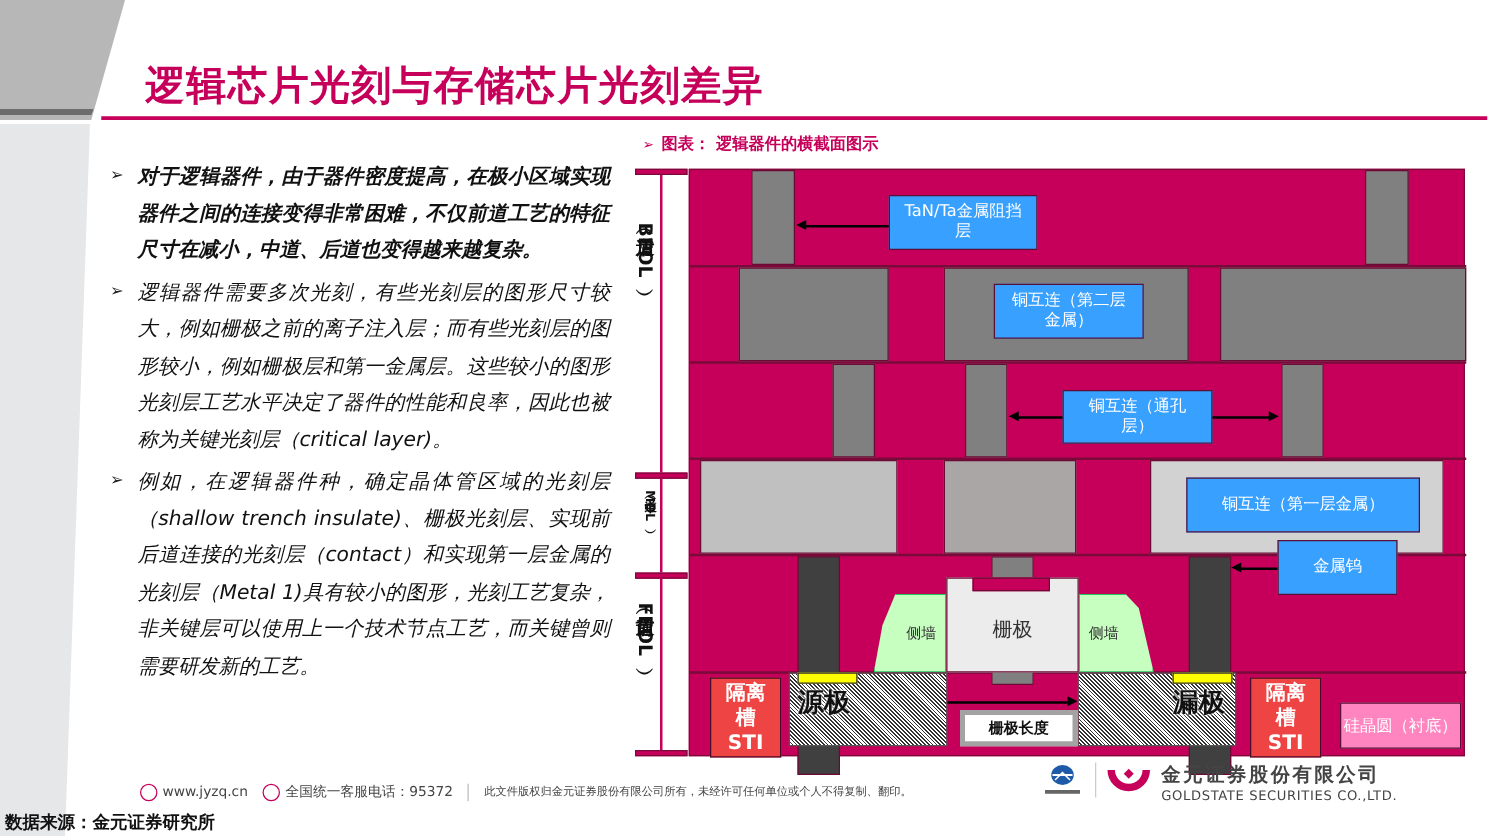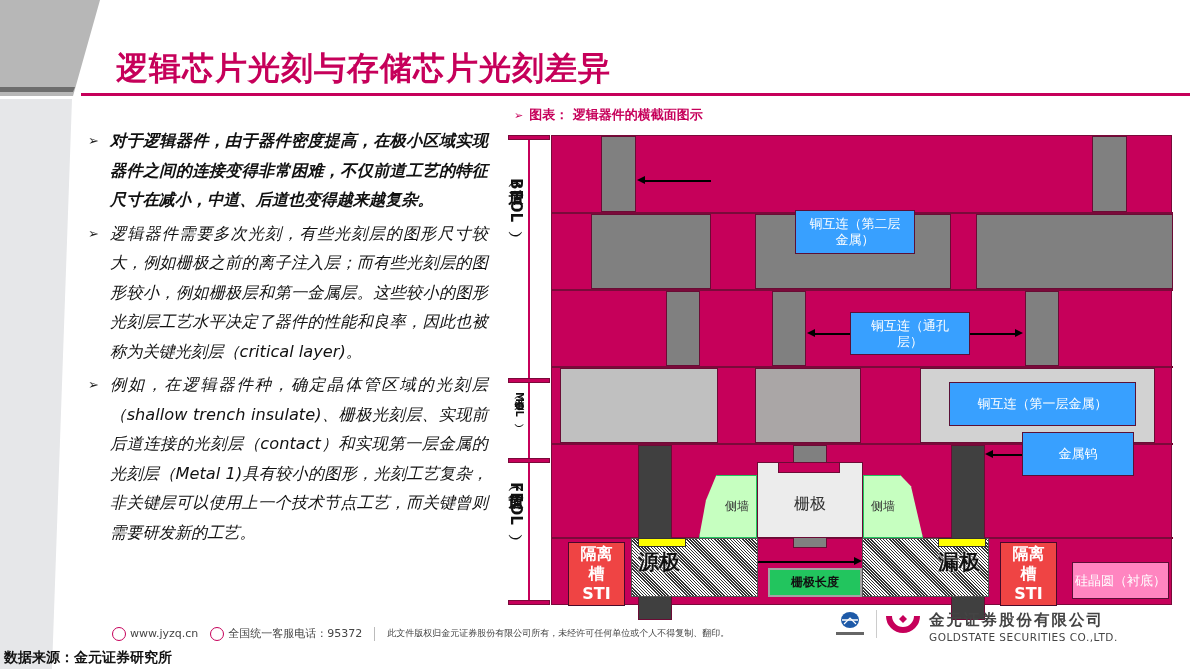--- a/index.html
+++ b/index.html
@@ -48,21 +48,21 @@
     display:flex; align-items:center; justify-content:center; }
   .gate { position:absolute; background:#ececec; border:1px solid #6b0b35; font-size:16px; color:#333;
     display:flex; align-items:center; justify-content:center; }
   .hatch { position:absolute; border:1px solid #555;
     background: repeating-linear-gradient(45deg,#ffffff 0 1.2px,#333 1.2px 2.2px); }
   .sd-label { position:absolute; font-size:21px; font-weight:bold; color:#111;
     text-shadow:0 0 2px #fff,0 0 2px #fff; }
   .contact { position:absolute; background:#ffff00; border:1px solid #333; }
   .sti { position:absolute; background:#ef4444; border:1px solid #4a0a2a; color:#fff; font-weight:bold;
     font-size:16px; line-height:20px; text-align:center; display:flex; align-items:center; justify-content:center; }
-  .glen { position:absolute; background:#22c55e; border:2px solid #a3a3a3; font-size:12px; font-weight:bold; color:#111;
+  .glen { position:absolute; background:#ffffff; border:4px solid #a3a3a3; font-size:12px; font-weight:bold; color:#111;
     display:flex; align-items:center; justify-content:center; }
   .wafer { position:absolute; background:#ff85c0; border:1px solid #5a1036; color:#fff; font-size:13px;
     display:flex; align-items:center; justify-content:center; }
 
   
   .scale-bar { position:absolute; left:508px; width:42px; height:5px; background:#c6005a; border:1px solid #7a0a3a; }
   .scale-line { position:absolute; left:528px; width:1.5px; background:#c6005a; }
   .scale-label { position:absolute; left:506px; writing-mode:vertical-rl; font-weight:bold; color:#111; }
 
   
@@ -121,27 +121,30 @@
 <div class="diagram">
 
   <div class="rowline" style="top:76px;"></div>
   <div class="rowline" style="top:153px;"></div>
   <div class="rowline" style="top:230px;"></div>
   <div class="rowline" style="top:307px;"></div>
   <div class="rowline" style="top:401px;"></div>
 
   <div class="blk gray" style="left:49px;top:0;width:35px;height:76px;"></div>
   <div class="blk gray" style="left:540px;top:0;width:35px;height:76px;"></div>
+  <div class="label-blue" style="left:159px;top:20px;width:119px;height:44px;">
+      <span style="width:96px;display:block;">TaN/Ta金属阻挡层</span>
+    </div>
   <div class="arrow-line" style="left:92px;top:44px;width:67px;"></div>
   <div class="arrowhead-l" style="left:85px;top:40px;"></div>
 
   <div class="blk gray" style="left:39px;top:78px;width:120px;height:75px;"></div>
   <div class="blk gray" style="left:203px;top:78px;width:196px;height:75px;"></div>
   <div class="blk gray" style="left:424px;top:78px;width:197px;height:75px;"></div>
-  <div class="label-blue" style="left:243px;top:74px;width:120px;height:44px;">
+  <div class="label-blue" style="left:243px;top:91px;width:120px;height:44px;">
       <span style="width:96px;display:block;">铜互连（第二层金属）</span>
     </div>
 
   <div class="blk gray" style="left:114px;top:155px;width:34px;height:75px;"></div>
   <div class="blk gray" style="left:220px;top:155px;width:34px;height:75px;"></div>
   <div class="blk gray" style="left:473px;top:155px;width:34px;height:75px;"></div>
   <div class="label-blue" style="left:298px;top:176px;width:120px;height:43px;">
       <span style="width:96px;display:block;">铜互连（通孔层）</span>
     </div>
   <div class="arrow-line" style="left:262px;top:197px;width:36px;"></div>
@@ -150,21 +153,21 @@
   <div class="arrowhead-r" style="left:463px;top:193px;"></div>
 
   <div class="blk lgray" style="left:8px;top:232px;width:158px;height:75px;"></div>
   <div class="blk mgray" style="left:203px;top:232px;width:106px;height:75px;"></div>
   <div class="blk vlgray" style="left:368px;top:232px;width:235px;height:75px;"></div>
   <div class="label-blue" style="left:397px;top:246px;width:187px;height:44px;">铜互连（第一层金属）</div>
 
   <div class="blk dgray" style="left:86px;top:309px;width:34px;height:175px;"></div>
   <div class="blk gray" style="left:241px;top:309px;width:34px;height:103px;"></div>
   <div class="blk dgray" style="left:399px;top:309px;width:34px;height:175px;"></div>
-  <div class="label-blue" style="left:470px;top:295px;width:112px;height:44px;transform:translateY(0);top:296px;">金属钨</div>
+  <div class="label-blue" style="left:470px;top:295px;width:96px;height:44px;transform:translateY(0);top:296px;">金属钨</div>
   <div class="arrow-line" style="left:440px;top:318px;width:30px;"></div>
   <div class="arrowhead-l" style="left:433px;top:314px;"></div>
 
   <div class="spacer" style="left:147px;top:339px;width:58px;height:63px;clip-path:polygon(30% 0,100% 0,100% 100%,0 100%,12% 40%);">
       <span style="padding-left:18px;">侧墙</span>
     </div>
   <div class="gate" style="left:205px;top:326px;width:106px;height:76px;">
       <span style="margin-top:8px;">栅极</span>
     </div>
   <div class="blk" style="left:226px;top:326px;width:62px;height:11px;background:#c6005a;"></div>

